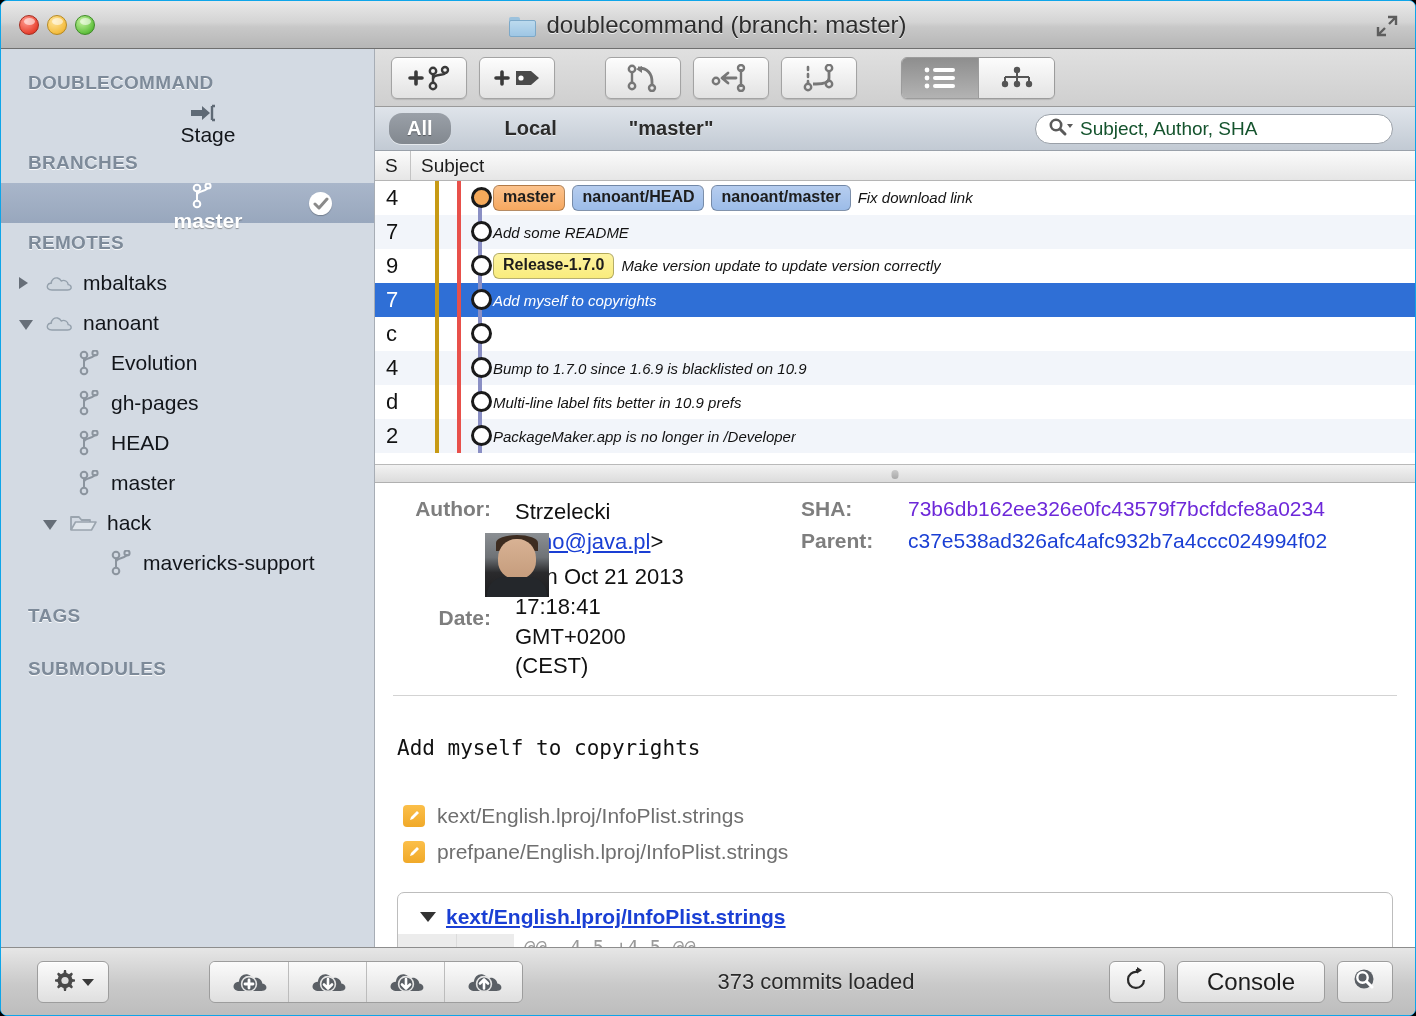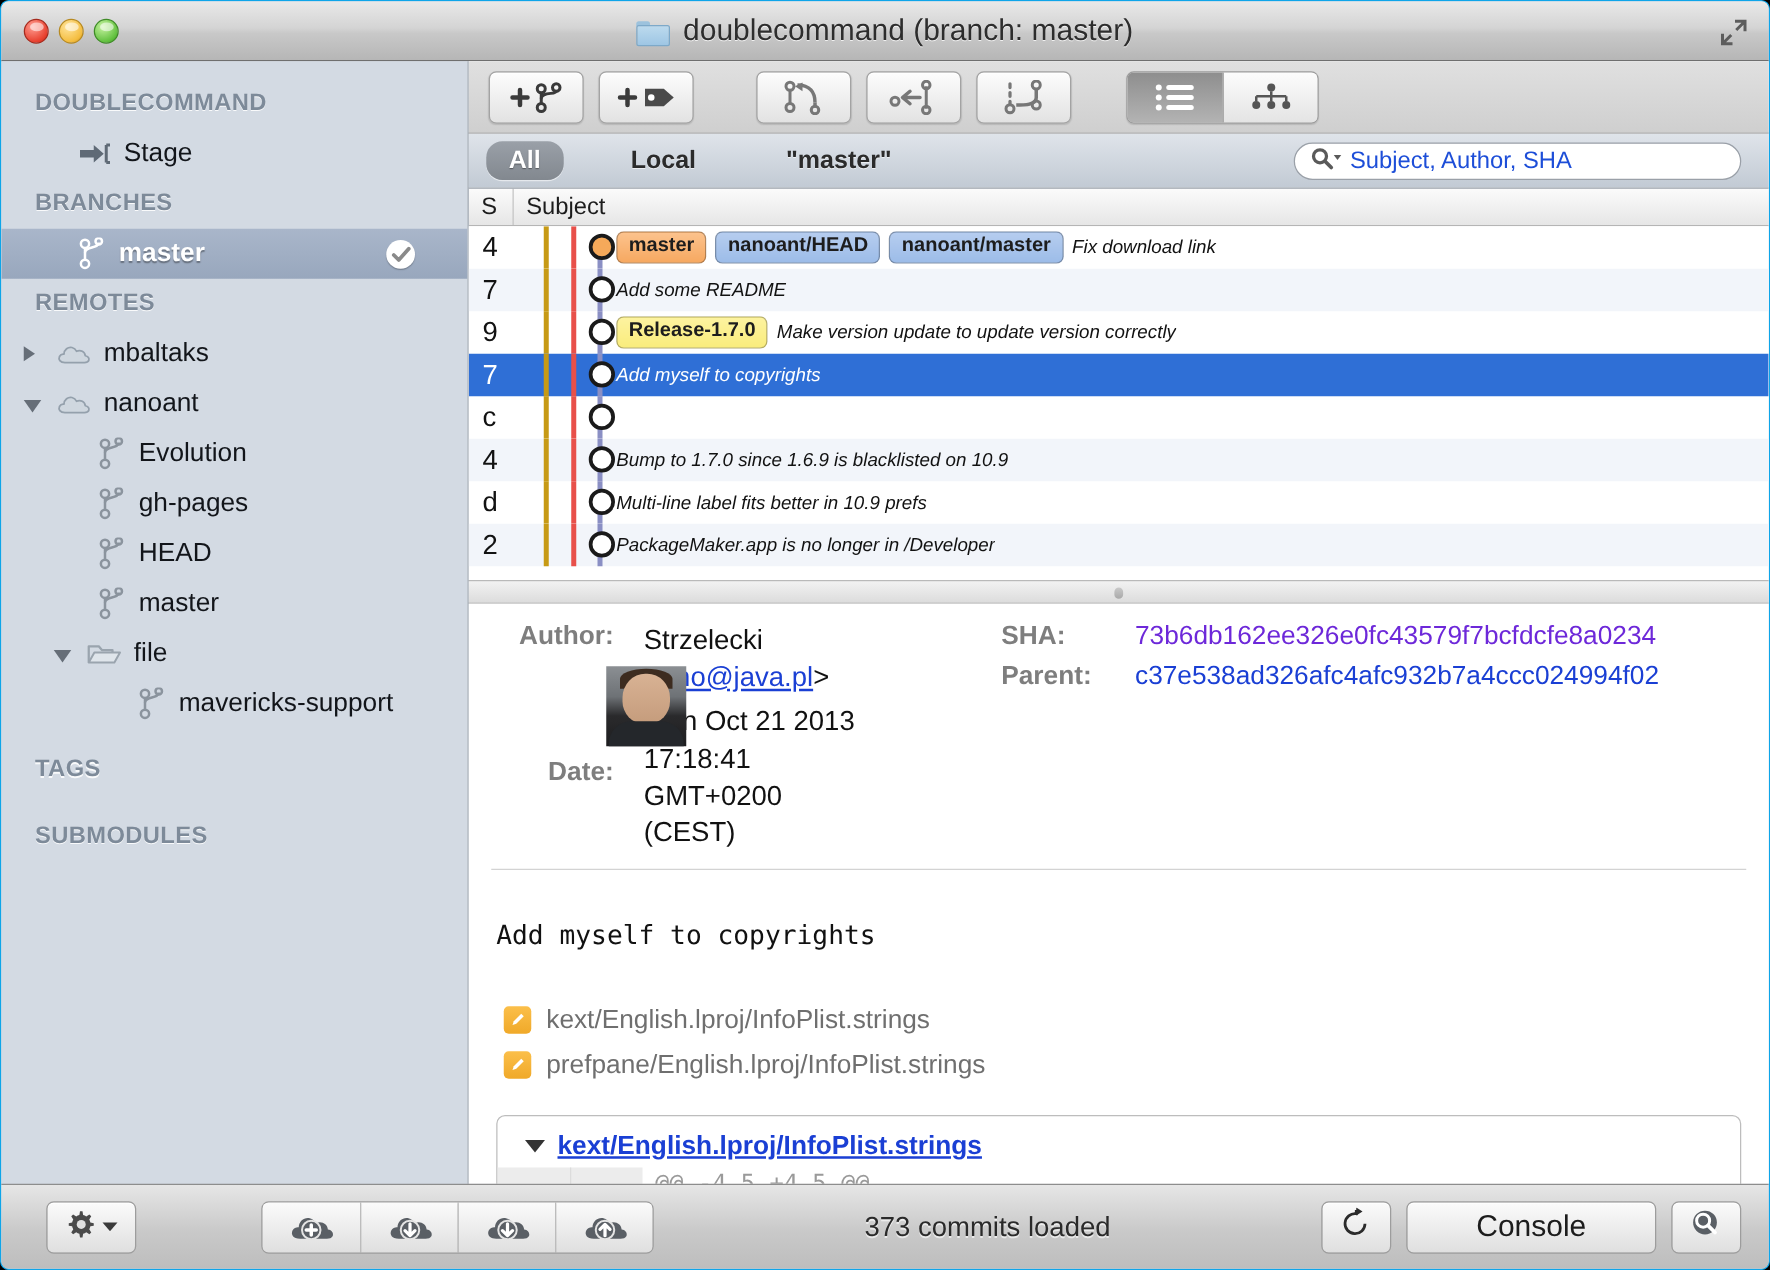--- a/index.html
+++ b/index.html
@@ -86,21 +86,21 @@
     display: flex; align-items: center; height: 40px;
     padding-left: 27px; font-size: 21px; color: #12151a;
     position: relative;
   }
   .side-row.selected {
     background: linear-gradient(to bottom, #a9b6ca, #98a7bd);
     color: #fff; font-weight: bold;
     text-shadow: 0 1px 1px rgba(0,0,0,0.35);
   }
   .side-row .lbl { white-space: nowrap; }
-  .indent1 { padding-left: 62px; }
+  .indent1 { padding-left: 41px; flex-direction: column; }
   .indent2 { padding-left: 78px; }
   .indent3 { padding-left: 110px; }
 
   .disc {
     width: 0; height: 0; margin-right: 9px; flex: 0 0 auto;
     border-left: 9px solid #666e78; border-top: 6px solid transparent; border-bottom: 6px solid transparent;
   }
   .disc.open {
     border-left: 7px solid transparent; border-right: 7px solid transparent;
     border-top: 10px solid #666e78; border-bottom: 0; margin-top: 3px;
@@ -170,21 +170,21 @@
     color: #fff; text-shadow: 0 1px 1px rgba(0,0,0,.4);
     box-shadow: 0 1px 0 rgba(255,255,255,.55);
   }
   .fspace { width: 36px; }
   .searchbox {
     position: absolute; right: 22px; top: 7px;
     width: 358px; height: 30px;
     background: #fff; border: 1px solid #9aa0a8; border-radius: 15px;
     display: flex; align-items: center; padding-left: 12px; gap: 6px;
   }
-  .searchbox .ph { font-size: 19px; color: #1d4ed8; }
+  .searchbox .ph { font-size: 19px; color: #14532d; }
 
   
   .listhead {
     height: 30px; flex: 0 0 30px;
     background: linear-gradient(to bottom,#fbfbfb,#e6e6e6);
     border-bottom: 1px solid #b5b5b5;
     display: flex; align-items: center;
     font-size: 19px; color: #1c1c1c;
   }
   .lh-s { width: 36px; padding-left: 10px; border-right: 1px solid #c3c3c3; height:100%; display:flex; align-items:center;}
@@ -319,21 +319,21 @@
   .cloudgroup .cg {
     width: 78px; display:flex; align-items:center; justify-content:center;
     background: linear-gradient(to bottom,#fbfbfb,#dfdfdf);
   }
   .cloudgroup .cg + .cg { border-left: 1px solid #bcbcbc; }
   .status {
     flex: 1 1 auto; text-align: center; font-size: 22px; color: #2a2a2a;
     text-shadow: 0 1px 0 rgba(255,255,255,.6);
   }
   .refresh-btn { width: 56px; }
-  .console-btn { width: 200px; margin-left: 12px; font-size: 24px; color:#1c1c1c; }
+  .console-btn { width: 148px; margin-left: 12px; font-size: 24px; color:#1c1c1c; }
   .search-btn { width: 56px; margin-left: 12px; }
 </style>
 </head>
 <body>
 
 <div id="window">
 
   <div class="titlebar">
     <div class="traffic">
       <div class="tl tl-red"></div>
@@ -468,21 +468,21 @@
       <div class="side-row" style="padding-left:42px">
         <span class="disc-slot">
             <span class="disc open"></span>
           </span>
         <span class="ico">
           <svg width="28" height="22" viewBox="0 0 28 22">
             <path d="M2 18 V5 H10 L12.5 8 H21 V11" fill="none" stroke="#9aa4ae" stroke-width="1.8" stroke-linejoin="round"></path>
             <path d="M2 18 L6.5 10 H27 L22.5 18 Z" fill="#dfe5eb" stroke="#9aa4ae" stroke-width="1.6" stroke-linejoin="round"></path>
           </svg>
         </span>
-        <span class="lbl">file</span>
+        <span class="lbl">hack</span>
       </div>
 
       <div class="side-row indent3">
         <span class="ico">
           <svg width="22" height="26" viewBox="0 0 22 26">
             <circle cx="5" cy="5" r="3.3" fill="none" stroke="#8b949e" stroke-width="2"></circle>
             <circle cx="5" cy="21" r="3.3" fill="none" stroke="#8b949e" stroke-width="2"></circle>
             <path d="M5 8.3 V17.7" stroke="#8b949e" stroke-width="2"></path>
             <path d="M5 12 C5 7, 16 9, 16 4" stroke="#8b949e" stroke-width="2" fill="none"></path>
             <circle cx="16" cy="3" r="2.6" fill="none" stroke="#8b949e" stroke-width="2"></circle>

